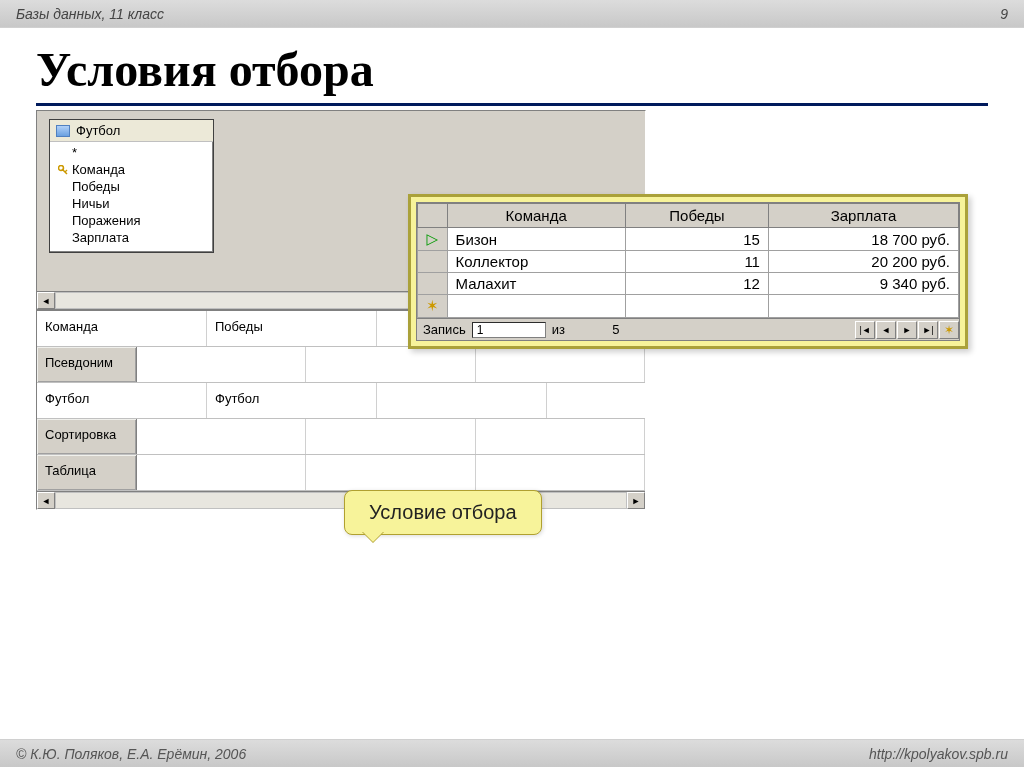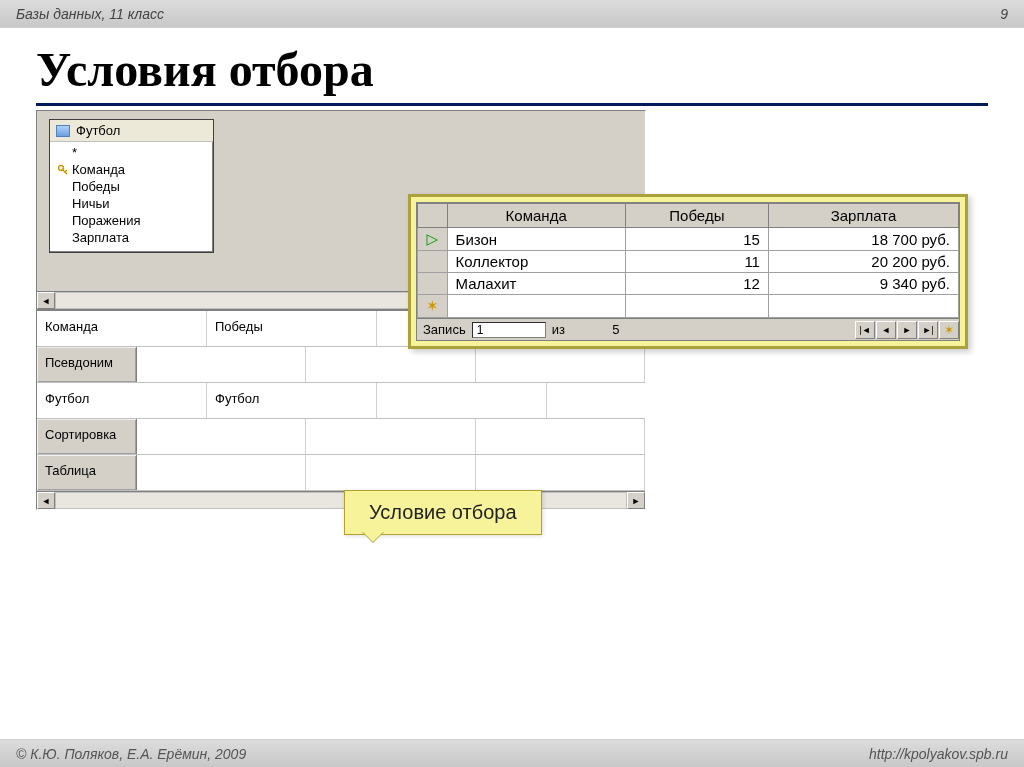--- a/index.html
+++ b/index.html
@@ -152,21 +152,21 @@
     border-radius: 8px;
     pointer-events: none;
   }
 
   
   .callout {
     position: absolute;
     left: 344px; top: 490px;
     background: #f7f39a;
     border: 1px solid #b0a030;
-    border-radius: 0;
+    border-radius: 8px;
     padding: 10px 24px;
     font-size: 20px;
     color: #222;
     box-shadow: 1px 1px 4px rgba(0,0,0,0.15);
   }
   .callout::after {
     content: "";
     position: absolute;
     left: 18px; bottom: -18px;
     border: 10px solid transparent;
@@ -392,15 +392,15 @@
       <div class="navbtn">|◄</div>
       <div class="navbtn">◄</div>
       <div class="navbtn">►</div>
       <div class="navbtn">►|</div>
       <div class="navbtn new">✶</div>
     </div>
   </div>
 </div>
 
 <div class="footer">
-  <span>© К.Ю. Поляков, Е.А. Ерёмин, 2009</span>
+  <span>© К.Ю. Поляков, Е.А. Ерёмин, 2006</span>
   <span>http://kpolyakov.spb.ru</span>
 </div>
 
 </body></html>

